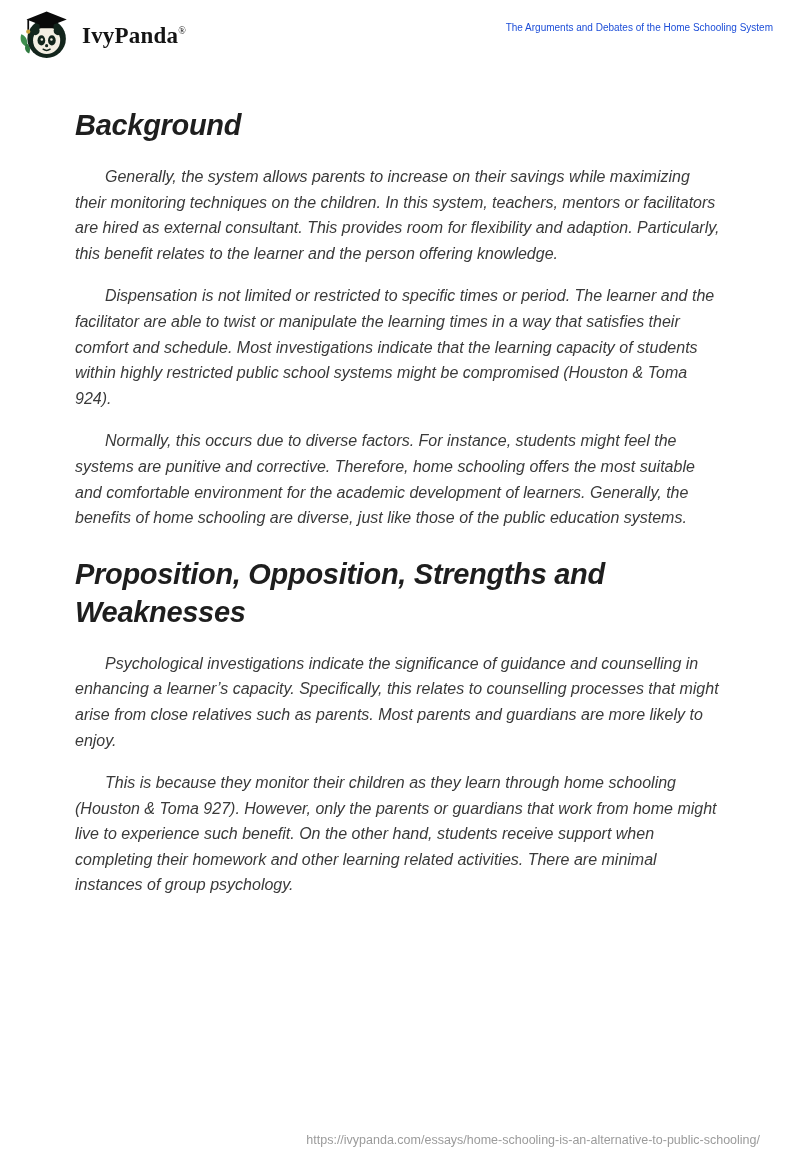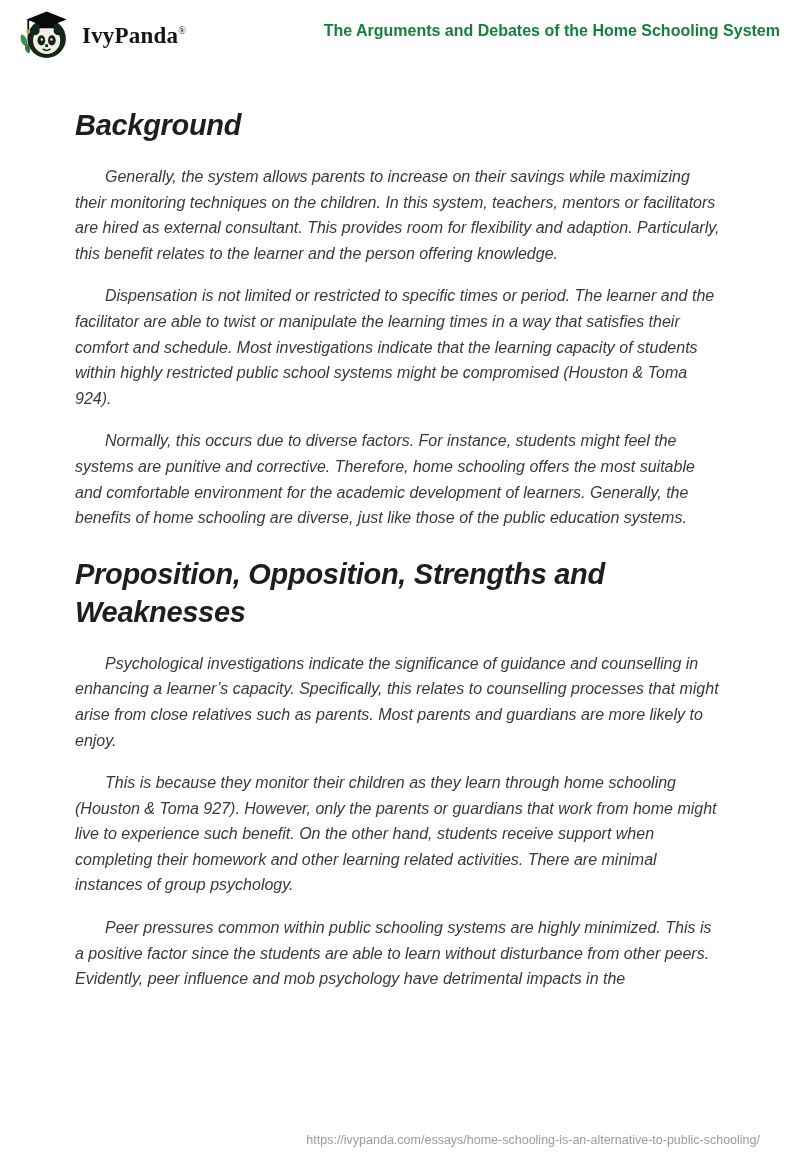--- a/index.html
+++ b/index.html
@@ -8,21 +8,21 @@
     width: 800px;
     height: 1160px;
     position: relative;
     font-family: "Liberation Sans", sans-serif;
     overflow: hidden;
   }
   .page-header {
     display: flex;
     justify-content: space-between;
     align-items: flex-start;
-    padding: 8px 20px 0 16px;
+    padding: 8px 27px 0 16px;
   }
   .brand {
     display: flex;
     align-items: center;
     gap: 10px;
     cursor: pointer;
   }
   .logo { width: 56px; height: 56px; display: block; }
   .brand-name {
     font-family: "Liberation Serif", serif;
@@ -30,24 +30,23 @@
     font-size: 23px;
     color: #141414;
     letter-spacing: 0.2px;
   }
   .brand-name sup {
     font-size: 10px;
     font-weight: normal;
     vertical-align: super;
   }
   .doc-title {
-    font-size: 16px;
-    color: #15803d;
+    font-size: 10px;
+    color: #1d4ed8;
     padding-top: 14px;
-    font-weight: bold;
   }
   .content {
     padding: 28px 78px 0 75px;
     font-style: italic;
   }
   .section-heading {
     font-size: 29px;
     line-height: 38px;
     font-weight: bold;
     color: #1e1e1e;
@@ -114,18 +113,17 @@
 
 <main class="content">
   <h1 class="section-heading first">Background</h1>
   <p class="body-para">Generally, the system allows parents to increase on their savings while maximizing their monitoring techniques on the children. In this system, teachers, mentors or facilitators are hired as external consultant. This provides room for flexibility and adaption. Particularly, this benefit relates to the learner and the person offering knowledge.</p>
   <p class="body-para">Dispensation is not limited or restricted to specific times or period. The learner and the facilitator are able to twist or manipulate the learning times in a way that satisfies their comfort and schedule. Most investigations indicate that the learning capacity of students within highly restricted public school systems might be compromised (Houston &amp; Toma 924).</p>
   <p class="body-para">Normally, this occurs due to diverse factors. For instance, students might feel the systems are punitive and corrective. Therefore, home schooling offers the most suitable and comfortable environment for the academic development of learners. Generally, the benefits of home schooling are diverse, just like those of the public education systems.</p>
 
   <h1 class="section-heading">Proposition, Opposition, Strengths and Weaknesses</h1>
   <p class="body-para">Psychological investigations indicate the significance of guidance and counselling in enhancing a learner’s capacity. Specifically, this relates to counselling processes that might arise from close relatives such as parents. Most parents and guardians are more likely to enjoy.</p>
   <p class="body-para">This is because they monitor their children as they learn through home schooling (Houston &amp; Toma 927). However, only the parents or guardians that work from home might live to experience such benefit. On the other hand, students receive support when completing their homework and other learning related activities. There are minimal instances of group psychology.</p>
-  <p class="body-para">Peer pressures common within public schooling systems are highly minimized. This is a positive factor since the students are able to learn without disturbance from other peers. Evidently, peer influence and mob psychology have detrimental impacts in the</p>
 </main>
 
 <footer class="page-footer">
   <a class="source-url">https://ivypanda.com/essays/home-schooling-is-an-alternative-to-public-schooling/</a>
 </footer>
 
 </body></html>

